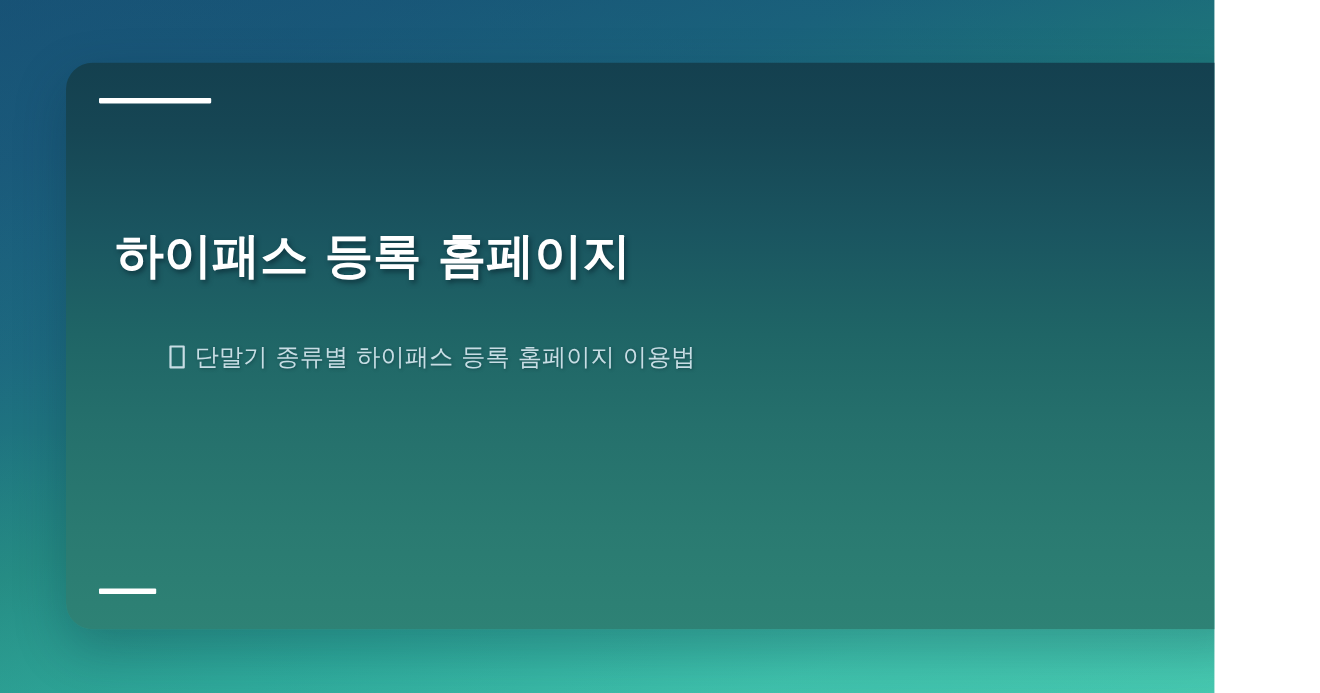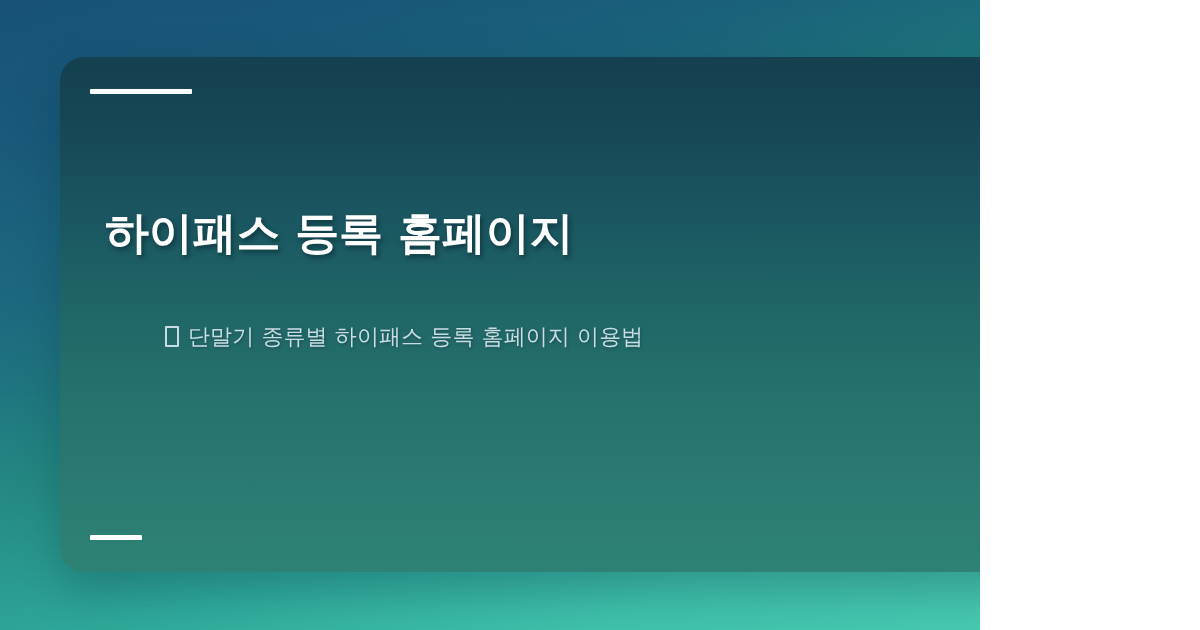--- a/index.html
+++ b/index.html
@@ -11,21 +11,21 @@
   body {
     width: 1200px;
     height: 630px;
     overflow: hidden;
     font-family: "DejaVu Sans", "Liberation Sans", sans-serif;
   }
 
   
   .canvas {
     position: relative;
-    width: 980px;
+    width: 1104px;
     height: 630px;
     background: linear-gradient(157deg,
                 #1a5679 0%,
                 #1b5c7c 14%,
                 #1d6a80 30%,
                 #22857f 48%,
                 #2aa497 66%,
                 #3ec0ab 84%,
                 #47c9b0 100%);
     overflow: hidden;
@@ -101,21 +101,21 @@
     letter-spacing: -0.2px;
     text-shadow: 2px 3px 5px rgba(6,28,38,0.55);
     white-space: nowrap;
   }
 
   .subtitle {
     position: absolute;
     left: 46px;
     top: 252px;
     width: 990px;
-    margin: 11px;
+    margin: 0;
     font-size: 22px;
     line-height: 1.5;
     font-weight: 400;
     color: #c7dde4;
     letter-spacing: 0.1px;
     text-shadow: 1px 1px 3px rgba(6,28,38,0.35);
     white-space: nowrap;
     padding-left: 48px;
   }
 

